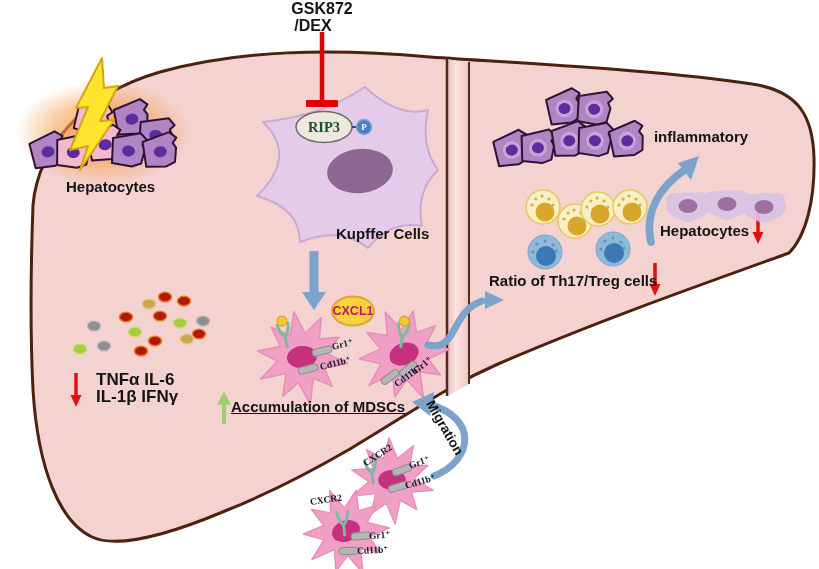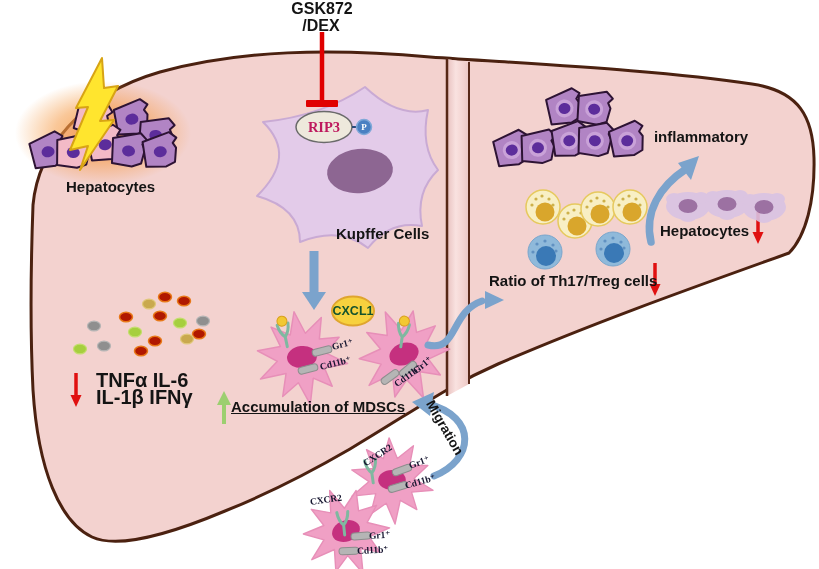--- a/index.html
+++ b/index.html
@@ -4,27 +4,27 @@
 <style>
   html,body{margin:0;padding:0;background:#fff;}
   .stage{position:relative;width:819px;height:569px;background:#ffffff;overflow:hidden;
          font-family:"Liberation Sans","DejaVu Sans",sans-serif;}
   .stage svg{position:absolute;left:0;top:0;}
   .lbl{position:absolute;font-weight:700;font-size:15px;color:#141414;white-space:nowrap;line-height:18px;}
   .ctr{transform:translateX(-50%);text-align:center;}
   .big{font-size:16px;}
   .tag{position:absolute;font-family:"Liberation Serif","DejaVu Serif",serif;font-weight:700;
        font-size:9.5px;color:#14142e;white-space:nowrap;transform-origin:0 50%;}
-  .cxcl{font-size:12.5px;color:#14532d;transform:translate(-50%,-50%);}
+  .cxcl{font-size:12.5px;color:#be185d;transform:translate(-50%,-50%);}
   .rip{position:absolute;font-family:"Liberation Serif","DejaVu Serif",serif;font-weight:700;
-       font-size:14.5px;color:#be185d;transform:translate(-50%,-50%);white-space:nowrap;}
+       font-size:14.5px;color:#14532d;transform:translate(-50%,-50%);white-space:nowrap;}
   .pho{position:absolute;font-family:"Liberation Serif","DejaVu Serif",serif;font-weight:700;
        font-size:9px;color:#ffffff;transform:translate(-50%,-50%);}
   .mig{transform-origin:0 0;transform:rotate(60deg);font-size:13.5px;}
-  .cyt{font-size:20px;line-height:16.5px;}
+  .cyt{font-size:17px;line-height:16.5px;}
 </style>
 </head>
 <body>
 
 <div class="stage">
 
 <svg width="819" height="569" viewBox="0 0 819 569">
   <defs>
     <radialGradient id="glow" cx="50%" cy="50%" r="50%">
       <stop offset="0%" stop-color="#f59a45" stop-opacity="0.95"></stop>
@@ -230,21 +230,21 @@
     <path d="M434,476 C474,460 478,417 428,404" stroke="#7ba3cc" stroke-width="7" fill="none" stroke-linecap="round"></path>
     <polygon points="412,402 434,392 430,416" fill="#7ba3cc"></polygon>
   </g>
   <g>
     <path d="M651,242 C644,212 660,186 686,169" stroke="#7ba3cc" stroke-width="7.5" fill="none" stroke-linecap="round"></path>
     <polygon points="699,156 678,163 691,180" fill="#7ba3cc"></polygon>
   </g>
 </svg>
 
 <div class="lbl big ctr" style="left:322px;top:0px;">GSK872</div>
-<div class="lbl big ctr" style="left:321px;top:17px;">/DEX</div>
+<div class="lbl big ctr" style="left:313px;top:17px;">/DEX</div>
 
 <div class="rip" style="left:324px;top:127px;">RIP3</div>
 <div class="pho" style="left:364px;top:127px;">P</div>
 
 <div class="lbl" style="left:66px;top:178px;">
   <div>Hepatocytes</div>
 </div>
 
 <div class="lbl" style="left:336px;top:225px;">Kupffer Cells</div>
 

